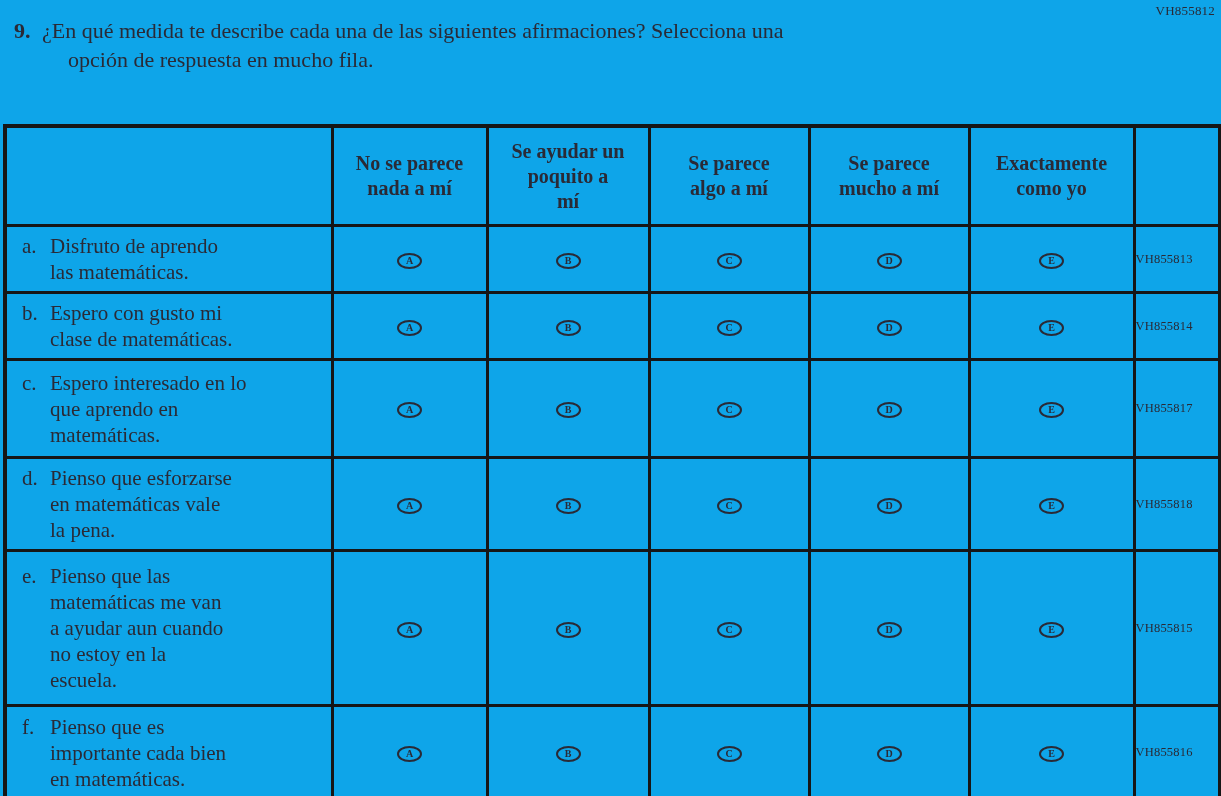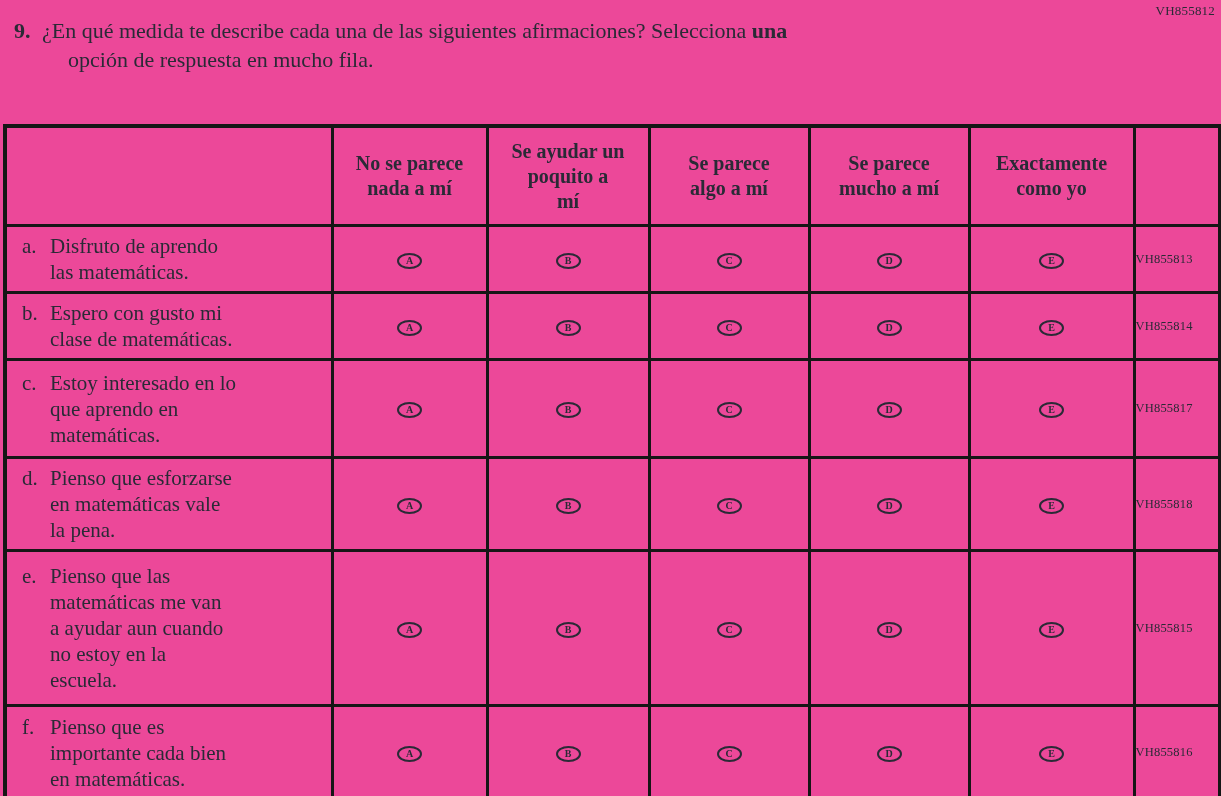--- a/index.html
+++ b/index.html
@@ -1,35 +1,35 @@
 <!DOCTYPE html>
 <html><head>
 <meta charset="utf-8">
 <style>
   html,body{margin:0;padding:0;background:#ffffff;}
   .page{
     position:relative;
     width:1221px;height:796px;
-    background:#ec4899;
+    background:#0ea5e9;
     font-family:"Liberation Serif","DejaVu Serif",serif;
     color:#2a2a36;
     overflow:hidden;
   }
   .form-code-top{
     position:absolute;top:3px;right:6px;
     font-size:13px;letter-spacing:.2px;color:#2a2a36;
   }
   .question{
     position:absolute;top:16px;left:14px;
     display:flex;align-items:flex-start;
     font-size:22px;line-height:29px;
   }
   .qnum{font-weight:bold;width:28px;flex:0 0 28px;}
   .qtext{max-width:1000px;}
-  .qtext strong{font-weight:bold;margin-top:28px;}
+  .qtext strong{font-weight:normal;margin-top:28px;}
   .q-line2{margin-left:26px;}
   table.survey{
     position:absolute;top:124px;left:3px;
     border-collapse:collapse;
     table-layout:fixed;
     width:1215px;
   }
   table.survey,
   table.survey th,
   table.survey td{
@@ -145,21 +145,21 @@
         <td class="opt"><span class="bubble">B</span></td>
         <td class="opt"><span class="bubble">C</span></td>
         <td class="opt"><span class="bubble">D</span></td>
         <td class="opt"><span class="bubble">E</span></td>
         <td class="code">VH855814</td>
       </tr>
       <tr>
         <td>
           <div class="stmt">
             <span class="stmt-letter">c.</span>
-            <span class="stmt-text">Estoy interesado en lo
+            <span class="stmt-text">Espero interesado en lo
 que aprendo en
 matemáticas.</span>
           </div>
         </td>
         <td class="opt"><span class="bubble">A</span></td>
         <td class="opt"><span class="bubble">B</span></td>
         <td class="opt"><span class="bubble">C</span></td>
         <td class="opt"><span class="bubble">D</span></td>
         <td class="opt"><span class="bubble">E</span></td>
         <td class="code">VH855817</td>

